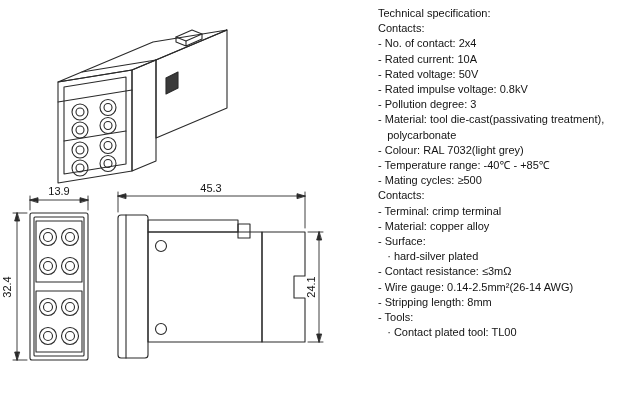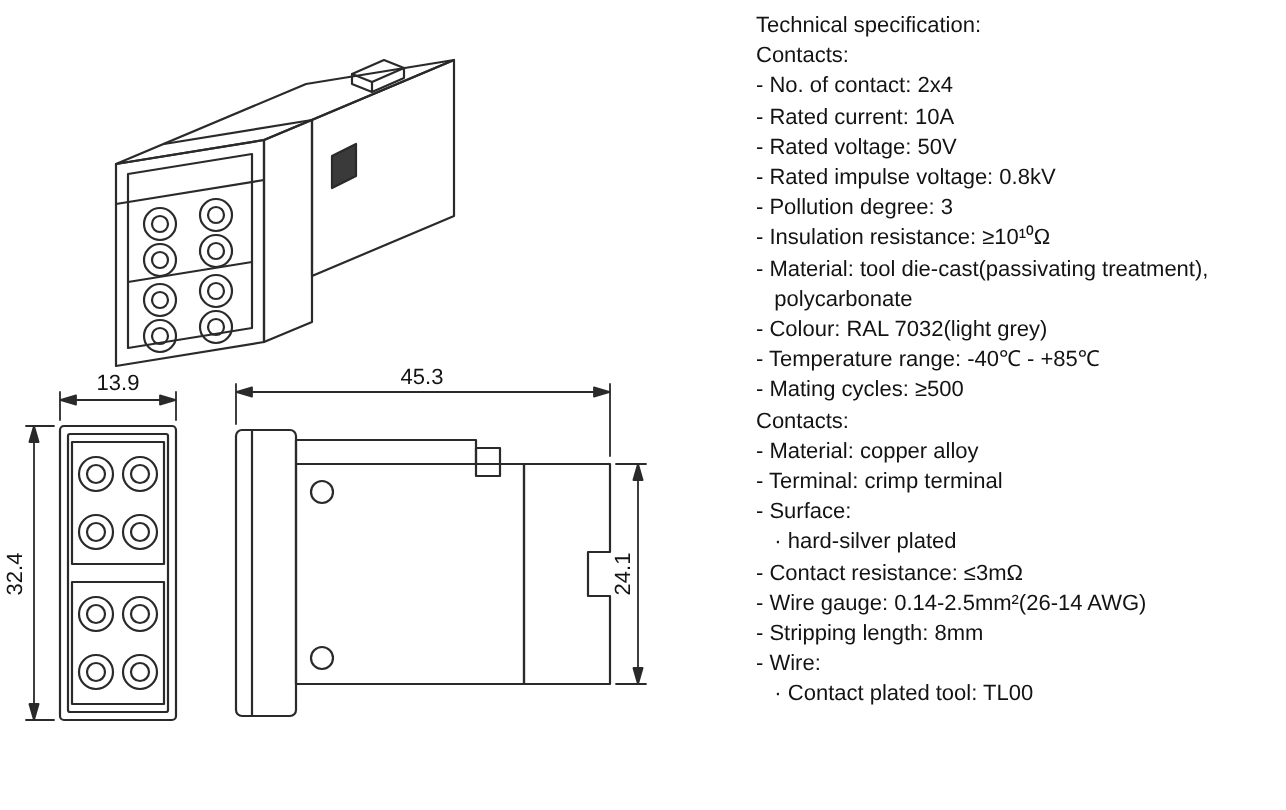--- a/index.html
+++ b/index.html
@@ -155,31 +155,30 @@
   </svg>
 
   <div class="spec">
     <div class="spec-line">Technical specification:</div>
     <div class="spec-line">Contacts:</div>
     <div class="spec-line">- No. of contact: 2x4</div>
     <div class="spec-line">- Rated current: 10A</div>
     <div class="spec-line">- Rated voltage: 50V</div>
     <div class="spec-line">- Rated impulse voltage: 0.8kV</div>
     <div class="spec-line">- Pollution degree: 3</div>
-    <div class="spec-line">- Insulation resistance: ≥10¹⁰Ω</div>
     <div class="spec-line">- Material: tool die-cast(passivating treatment),</div>
     <div class="spec-line">   polycarbonate</div>
     <div class="spec-line">- Colour: RAL 7032(light grey)</div>
     <div class="spec-line">- Temperature range: -40℃ - +85℃</div>
     <div class="spec-line">- Mating cycles: ≥500</div>
     <div class="spec-line">Contacts:</div>
+    <div class="spec-line">- Terminal: crimp terminal</div>
     <div class="spec-line">- Material: copper alloy</div>
-    <div class="spec-line">- Terminal: crimp terminal</div>
     <div class="spec-line">- Surface:</div>
     <div class="spec-line">   · hard-silver plated</div>
     <div class="spec-line">- Contact resistance: ≤3mΩ</div>
     <div class="spec-line">- Wire gauge: 0.14-2.5mm²(26-14 AWG)</div>
     <div class="spec-line">- Stripping length: 8mm</div>
-    <div class="spec-line">- Wire:</div>
+    <div class="spec-line">- Tools:</div>
     <div class="spec-line">   · Contact plated tool: TL00</div>
   </div>
 
 </div>
 
 </body></html>

